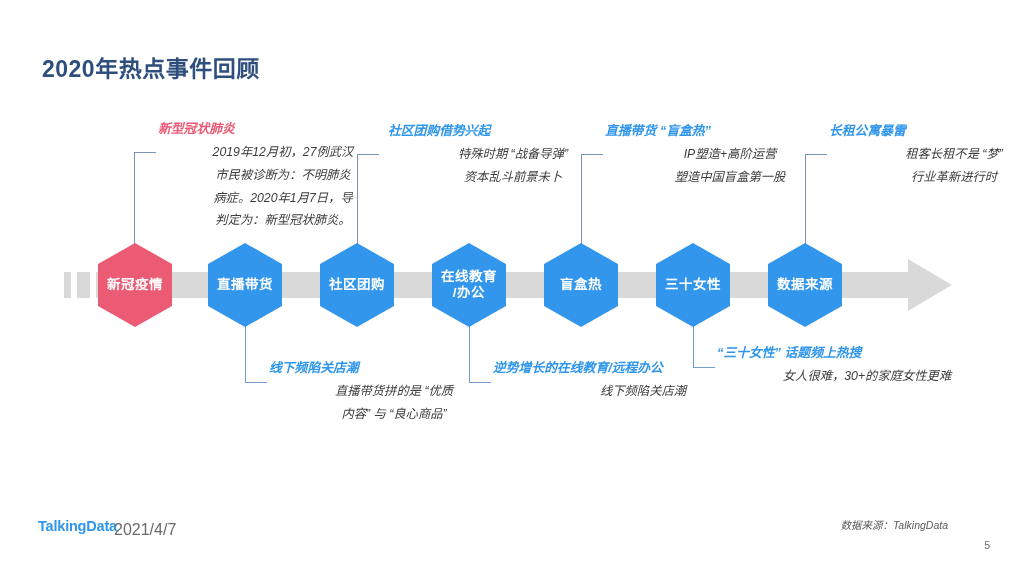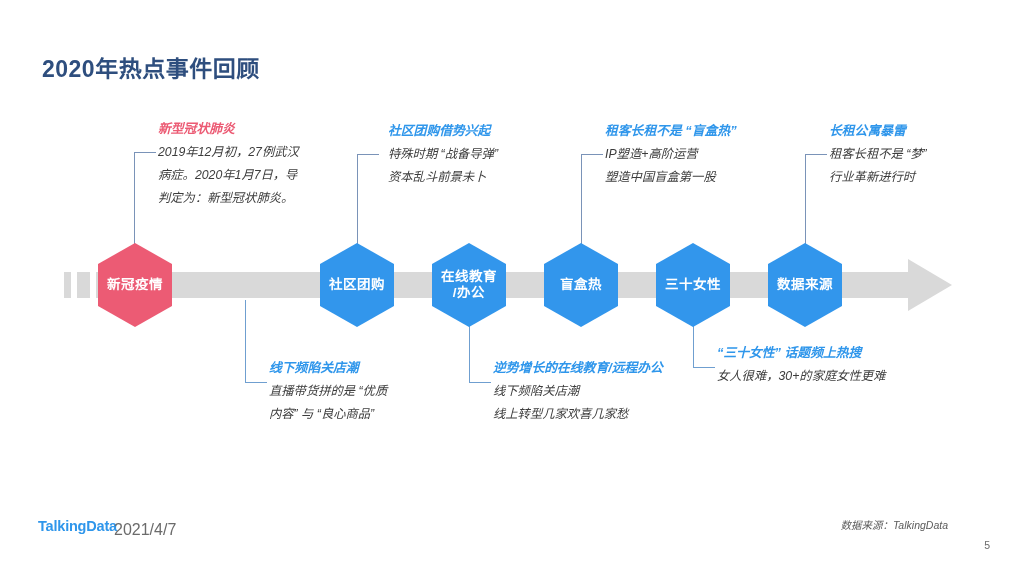--- a/index.html
+++ b/index.html
@@ -122,21 +122,21 @@
     margin-bottom: 3px;
     white-space: nowrap;
   }
   .head-blue { color: #2f96eb; }
   .head-pink { color: #ec5b74; }
   .callout-body {
     font-size: 12.3px;
     color: #3c3c3c;
     line-height: 1.85;
   }
-  .callout-body .ln { display: block; white-space: nowrap; }
+  .callout-body .ln { display: block; white-space: nowrap; text-align: center; }
 
   
   .footer-logo {
     position: absolute;
     left: 38px;
     top: 518px;
     font-size: 14.5px;
     font-weight: bold;
     color: #2f96eb;
     letter-spacing: -0.2px;
@@ -201,20 +201,23 @@
   <div class="conn-v conn-blue-v" style="left:469px; top:300px; height:82px;"></div>
   <div class="conn-h conn-blue-h" style="left:469px; top:382px; width:22px;"></div>
 
   <div class="conn-v conn-blue-v" style="left:693px; top:300px; height:67px;"></div>
   <div class="conn-h conn-blue-h" style="left:693px; top:367px; width:22px;"></div>
 
   <div class="hex hex-pink" style="left:98px; top:243px;">
     <span>新冠疫情</span>
   </div>
 
+  <div class="hex hex-blue" style="left:208px; top:243px;">
+    <span>直播带货</span>
+  </div>
 
   <div class="hex hex-blue" style="left:320px; top:243px;">
     <span>社区团购</span>
   </div>
 
   <div class="hex hex-blue" style="left:432px; top:243px;justify-content:center;">
     <span style="display:block;">
       <span style="display:block;">在线教育</span>
       <span style="display:block;">/办公</span>
     </span>
@@ -229,35 +232,36 @@
   </div>
 
   <div class="hex hex-blue" style="left:768px; top:243px;">
     <span>数据来源</span>
   </div>
 
   <div class="callout" style="left:158px; top:119px;">
     <div class="callout-head head-pink">新型冠状肺炎</div>
     <div class="callout-body">
       <span class="ln">2019年12月初，27例武汉</span>
+      <span class="ln">市民被诊断为：不明肺炎</span>
       <span class="ln">病症。2020年1月7日，导</span>
       <span class="ln">判定为：新型冠状肺炎。</span>
     </div>
   </div>
 
   <div class="callout" style="left:381px; top:121px;margin-left:7px;">
     <div class="callout-head head-blue">社区团购借势兴起</div>
     <div class="callout-body">
       <span class="ln">特殊时期 “战备导弹”</span>
       <span class="ln">资本乱斗前景未卜</span>
     </div>
   </div>
 
   <div class="callout" style="left:605px; top:121px;">
-    <div class="callout-head head-blue">租客长租不是 “盲盒热”</div>
+    <div class="callout-head head-blue">直播带货 “盲盒热”</div>
     <div class="callout-body">
       <span class="ln">IP塑造+高阶运营</span>
       <span class="ln">塑造中国盲盒第一股</span>
     </div>
   </div>
 
   <div class="callout" style="left:829px; top:121px;">
     <div class="callout-head head-blue">长租公寓暴雷</div>
     <div class="callout-body">
       <span class="ln">租客长租不是 “梦”</span>
@@ -270,21 +274,20 @@
     <div class="callout-body">
       <span class="ln">直播带货拼的是 “优质</span>
       <span class="ln">内容” 与 “良心商品”</span>
     </div>
   </div>
 
   <div class="callout" style="left:493px; top:358px; width:300px;">
     <div class="callout-head head-blue">逆势增长的在线教育/远程办公</div>
     <div class="callout-body">
       <span class="ln">线下频陷关店潮</span>
-      <span class="ln">线上转型几家欢喜几家愁</span>
     </div>
   </div>
 
   <div class="callout" style="left:717px; top:343px; width:300px;">
     <div class="callout-head head-blue">“三十女性” 话题频上热搜</div>
     <div class="callout-body">
       <span class="ln">女人很难，30+的家庭女性更难</span>
     </div>
   </div>
 

